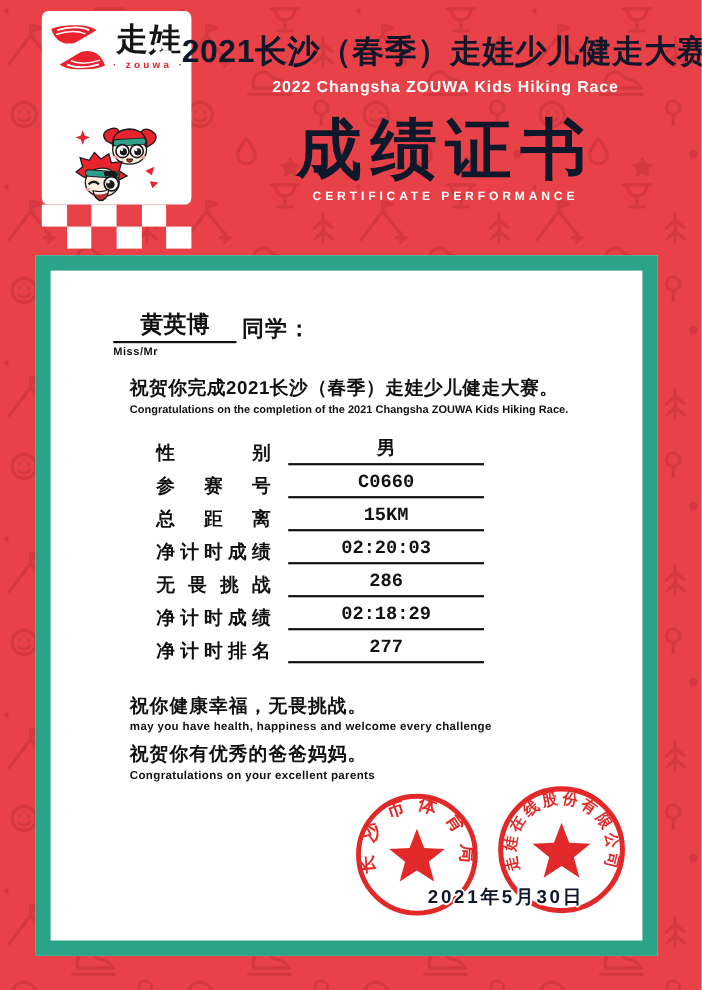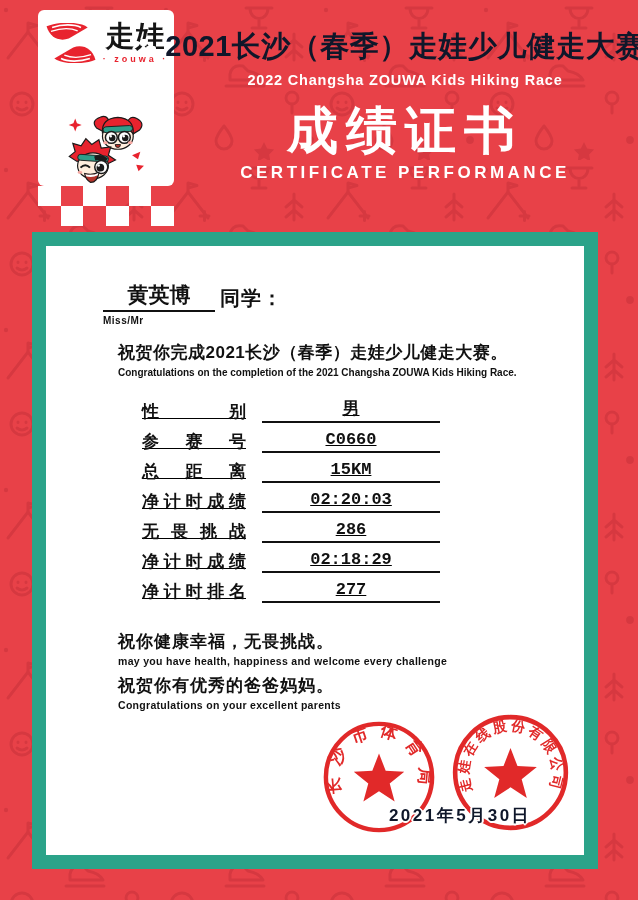--- a/index.html
+++ b/index.html
@@ -32,42 +32,42 @@
   
   .header-title{position:absolute;left:180px;top:27px;width:450px;text-align:center;z-index:2;}
   .title-row{display:flex;align-items:center;justify-content:center;gap:9px;}
   .title-cn{font-size:29px;font-weight:900;color:#0f172a;letter-spacing:0.5px;white-space:nowrap;}
   .title-en{margin-top:5px;font-size:14.5px;font-weight:700;color:#fff;letter-spacing:0.8px;}
   .deco{position:relative;width:16px;height:17px;flex:0 0 16px;}
   .deco::before{content:"";position:absolute;left:0;top:0;width:7px;height:7px;background:#fff;border-radius:2px;}
   .deco::after{content:"";position:absolute;right:0;bottom:0;width:10px;height:10px;background:#fff;border-radius:2px;}
   .deco.right{transform:scaleX(-1);}
   .cert-title{position:absolute;left:180px;top:103px;width:450px;text-align:center;z-index:2;}
-  .cert-cn{font-size:51px;font-weight:900;color:#ffffff;letter-spacing:8px;line-height:1.1;white-space:nowrap;}
-  .cert-en{margin-top:4px;font-size:17px;font-weight:800;color:#fff;letter-spacing:3.5px;}
+  .cert-cn{font-size:60px;font-weight:900;color:#0f172a;letter-spacing:8px;line-height:1.1;white-space:nowrap;}
+  .cert-en{margin-top:4px;font-size:11px;font-weight:800;color:#fff;letter-spacing:3.5px;}
 
   
   .frame{position:absolute;left:32px;top:232px;width:566px;height:637px;background:#fff;
     border:14px solid var(--green);z-index:3;}
 
   
   .name-block{position:absolute;left:103px;top:281px;z-index:4;}
   .name-line{display:flex;align-items:flex-end;}
   .name-underline{display:inline-block;min-width:112px;text-align:center;border-bottom:2.5px solid var(--ink);
     font-family:"DejaVu Serif",serif;font-weight:700;font-size:21px;color:var(--ink);padding:0 2px 1px;}
   .name-suffix{font-size:20px;font-weight:900;color:var(--ink);margin-left:5px;letter-spacing:1px;}
   .name-note{margin-top:3px;font-size:10px;font-weight:700;color:var(--ink);letter-spacing:0.5px;}
 
   
   .congrats{position:absolute;left:118px;top:341px;width:420px;z-index:4;}
   .congrats-cn{font-size:17px;font-weight:900;color:var(--ink);letter-spacing:0.5px;white-space:nowrap;}
   .congrats-en{margin-top:3px;font-size:10px;font-weight:700;color:var(--ink);}
 
   
-  .fields{position:absolute;left:142px;top:401px;z-index:4;text-decoration:underline;}
+  .fields{position:absolute;left:142px;top:401px;z-index:4;}
   .field-row{display:flex;align-items:flex-end;height:22px;margin-bottom:8px;}
   .field-label{width:104px;font-size:17px;font-weight:900;color:var(--ink);
     text-align:justify;text-align-last:justify;line-height:22px;}
   .field-value{width:178px;margin-left:16px;text-align:center;border-bottom:2px solid var(--ink);
     font-family:"Liberation Mono",monospace;font-weight:700;font-size:17px;color:var(--ink);
     line-height:21px;padding-bottom:1px;}
 
   
   .wishes{position:absolute;left:118px;top:630px;width:420px;z-index:4;}
   .wish-cn{font-size:17px;font-weight:900;color:var(--ink);letter-spacing:1px;white-space:nowrap;}

